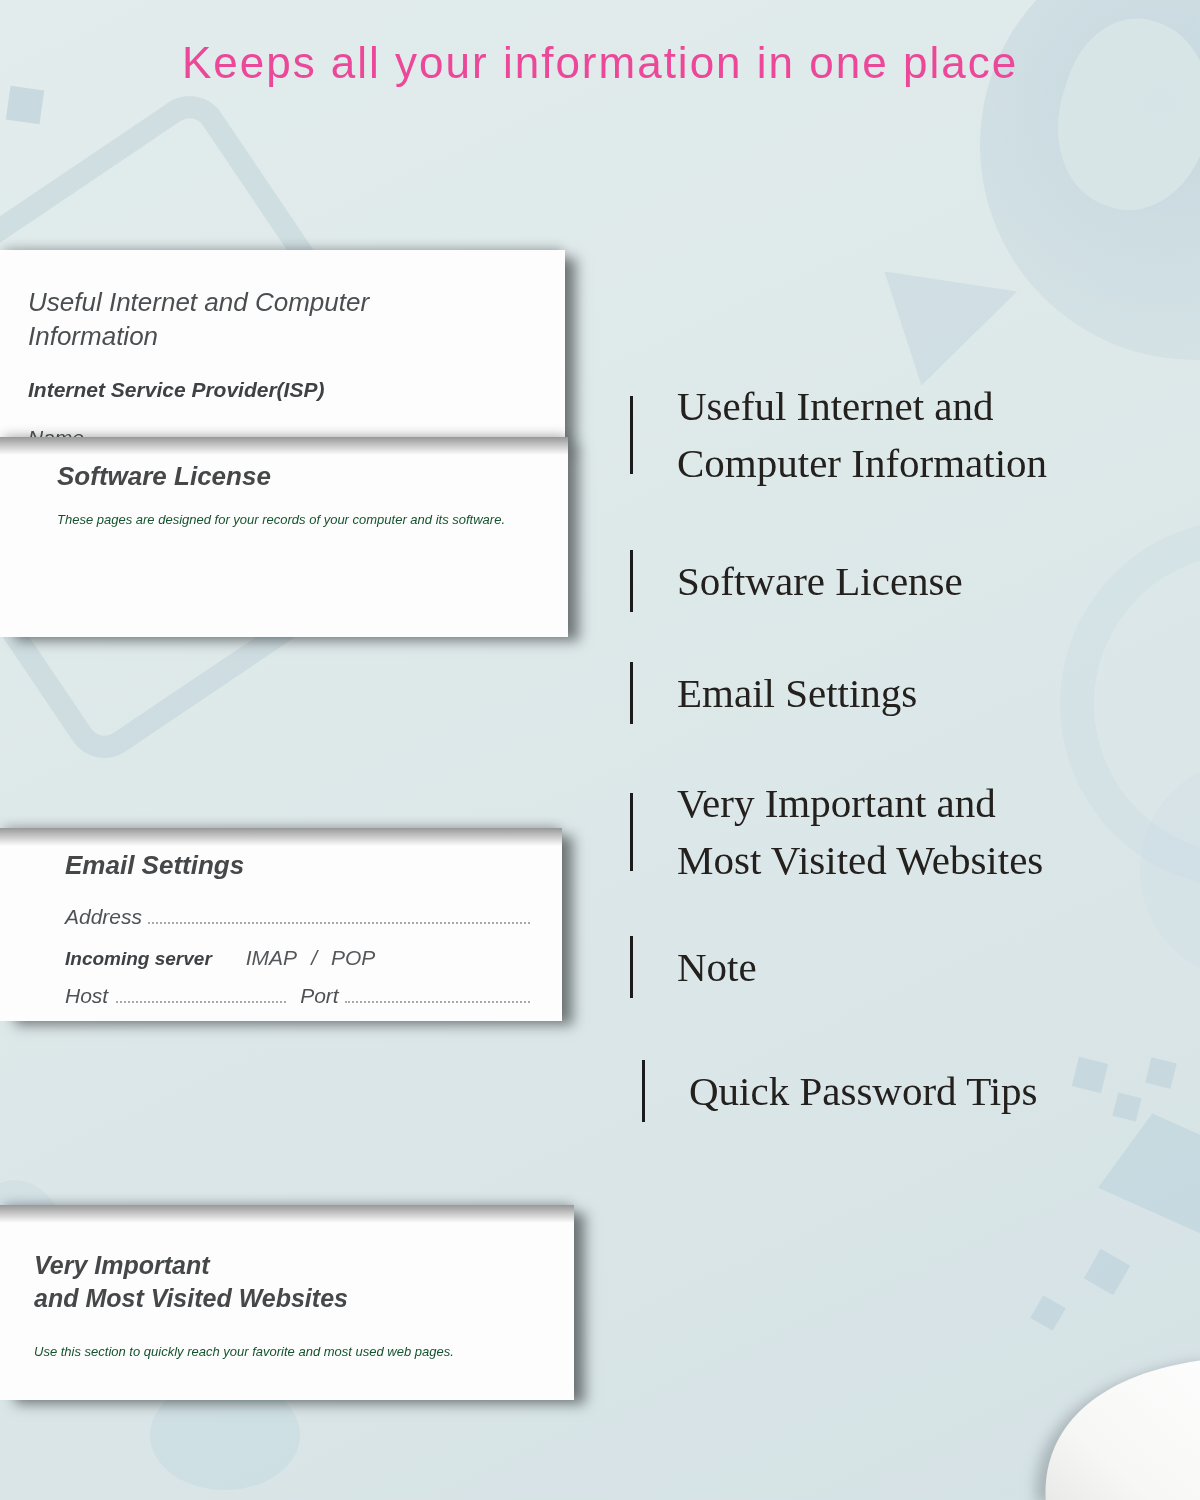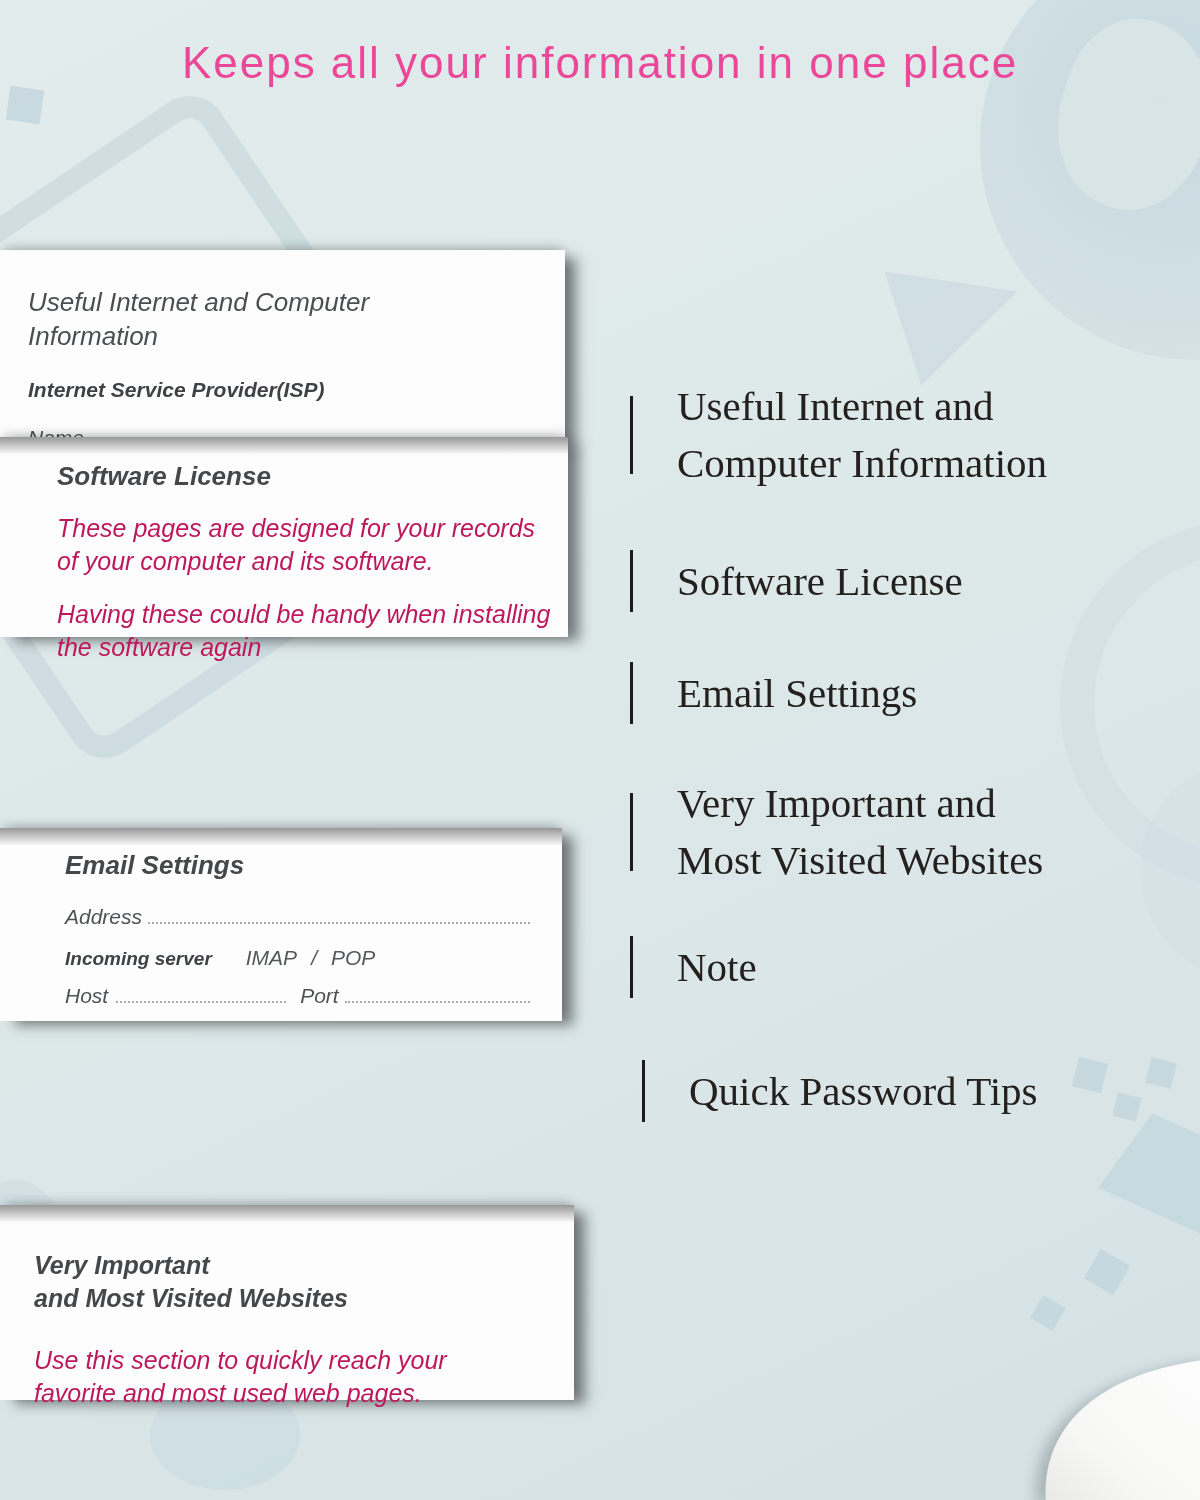--- a/index.html
+++ b/index.html
@@ -55,21 +55,21 @@
   #card-email   {top:628px;width:562px;height:193px;z-index:4;}
   #card-websites{top:812px;width:574px;height:195px;z-index:5;}
 
   #card-internet .inner{padding:36px 30px 0 28px;}
   .h-light{font-size:26px;font-weight:400;color:#4b4e50;line-height:1.3;width:380px;}
   .h-isp{margin-top:24px;font-size:21px;font-weight:bold;color:#3f4244;}
   .f-name{position:absolute;left:28px;top:176px;font-size:21px;color:#4e5153;}
 
   #card-license .inner{padding:24px 40px 0 57px;}
   .h-bold{font-size:26px;font-weight:bold;color:#454749;}
-  .body-text{font-size:25px;color:#be185d;line-height:1.3;}
+  .body-text{font-size:13px;color:#14532d;line-height:1.3;}
   #card-license p.p1{margin:20px 0 0 0;width:480px;}
   #card-license p.p2{margin:21px 0 0 0;width:505px;}
 
   #card-email .inner{padding:22px 28px 0 65px;}
   .row{display:flex;align-items:flex-end;}
   .row-address{margin-top:24px;}
   .label{font-size:21px;color:#4f5254;}
   .label-b{font-size:19px;font-weight:bold;color:#3f4244;}
   .leader{flex:1;border-bottom:2px dotted #a6aaab;margin:0 4px 5px 6px;}
   .leader-fixed{width:170px;flex:none;border-bottom:2px dotted #a6aaab;margin:0 10px 5px 8px;}
@@ -132,21 +132,20 @@
     <div class="h-light">Useful Internet and Computer Information</div>
     <div class="h-isp">Internet Service Provider(ISP)</div>
   </div>
   <div class="f-name">Name</div>
 </div>
 
 <div class="card card-top-shadow" id="card-license">
   <div class="inner">
     <div class="h-bold">Software License</div>
     <p class="body-text p1">These pages are designed for your records of your computer and its software.</p>
-    <p class="body-text p2">Having these could be handy when installing the software again</p>
   </div>
 </div>
 
 <div class="card card-top-shadow" id="card-email">
   <div class="inner">
     <div class="h-bold">Email Settings</div>
     <div class="row row-address">
       <span class="label">Address</span>
       <span class="leader"></span>
     </div>

